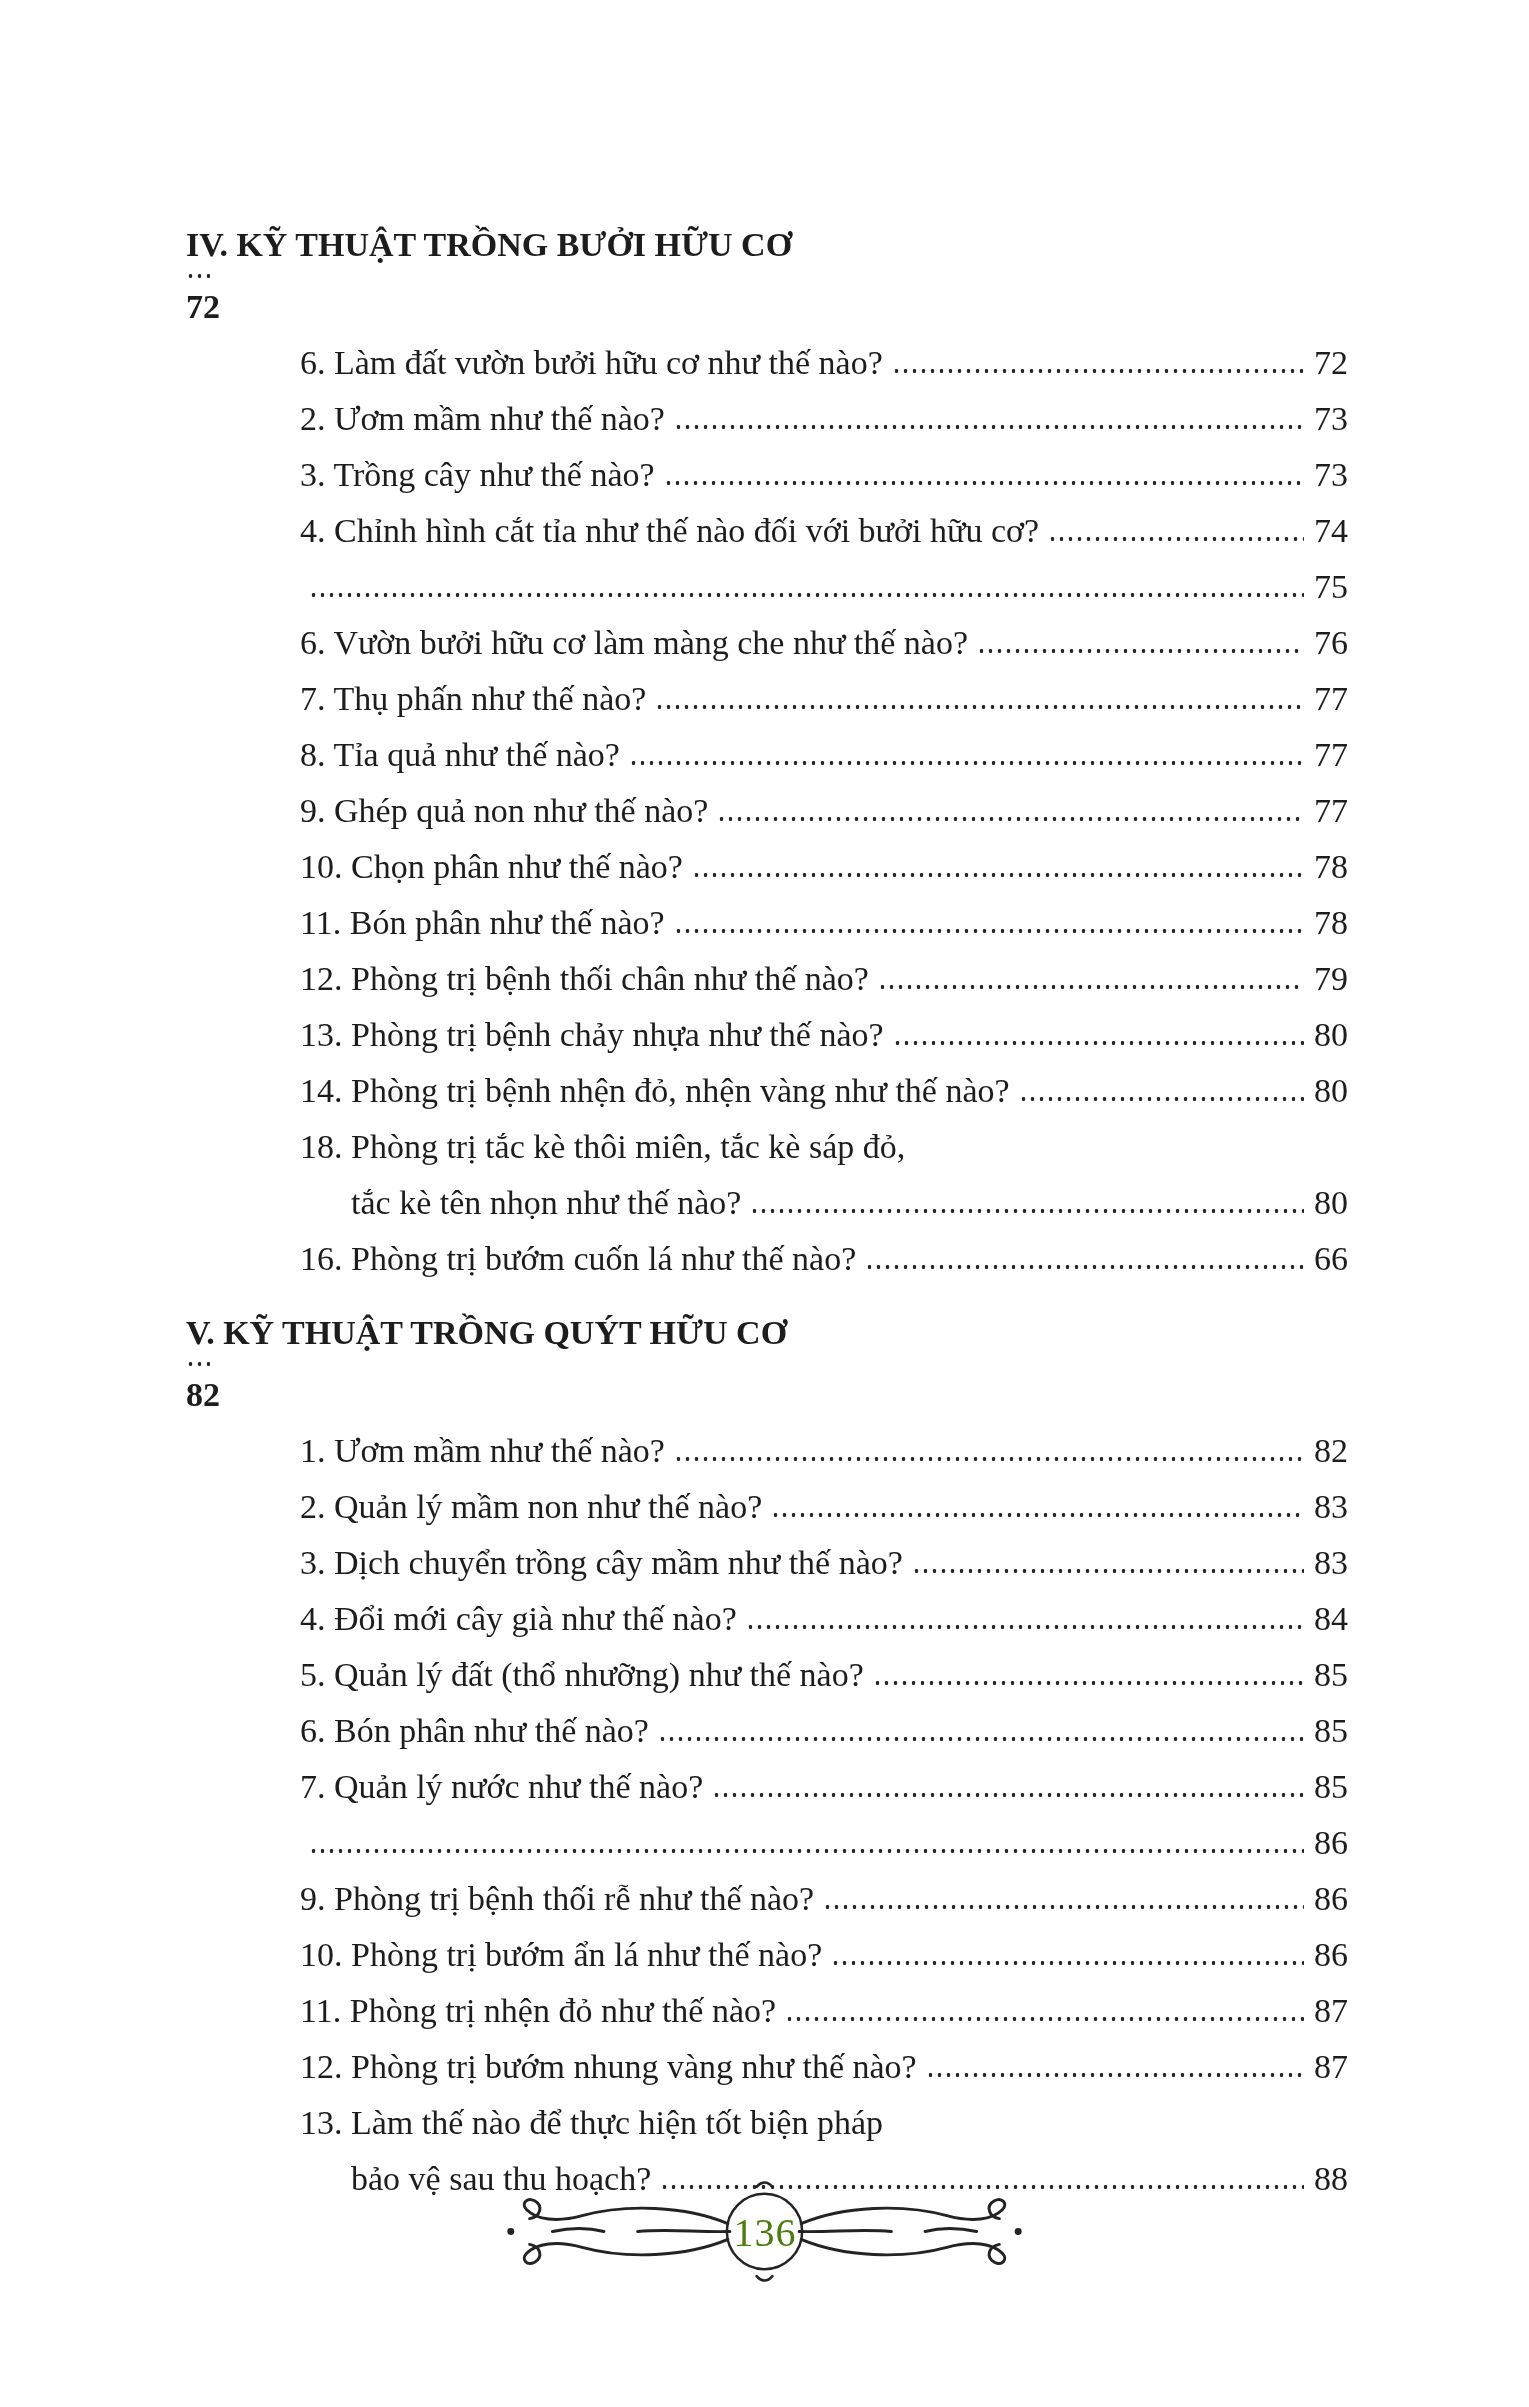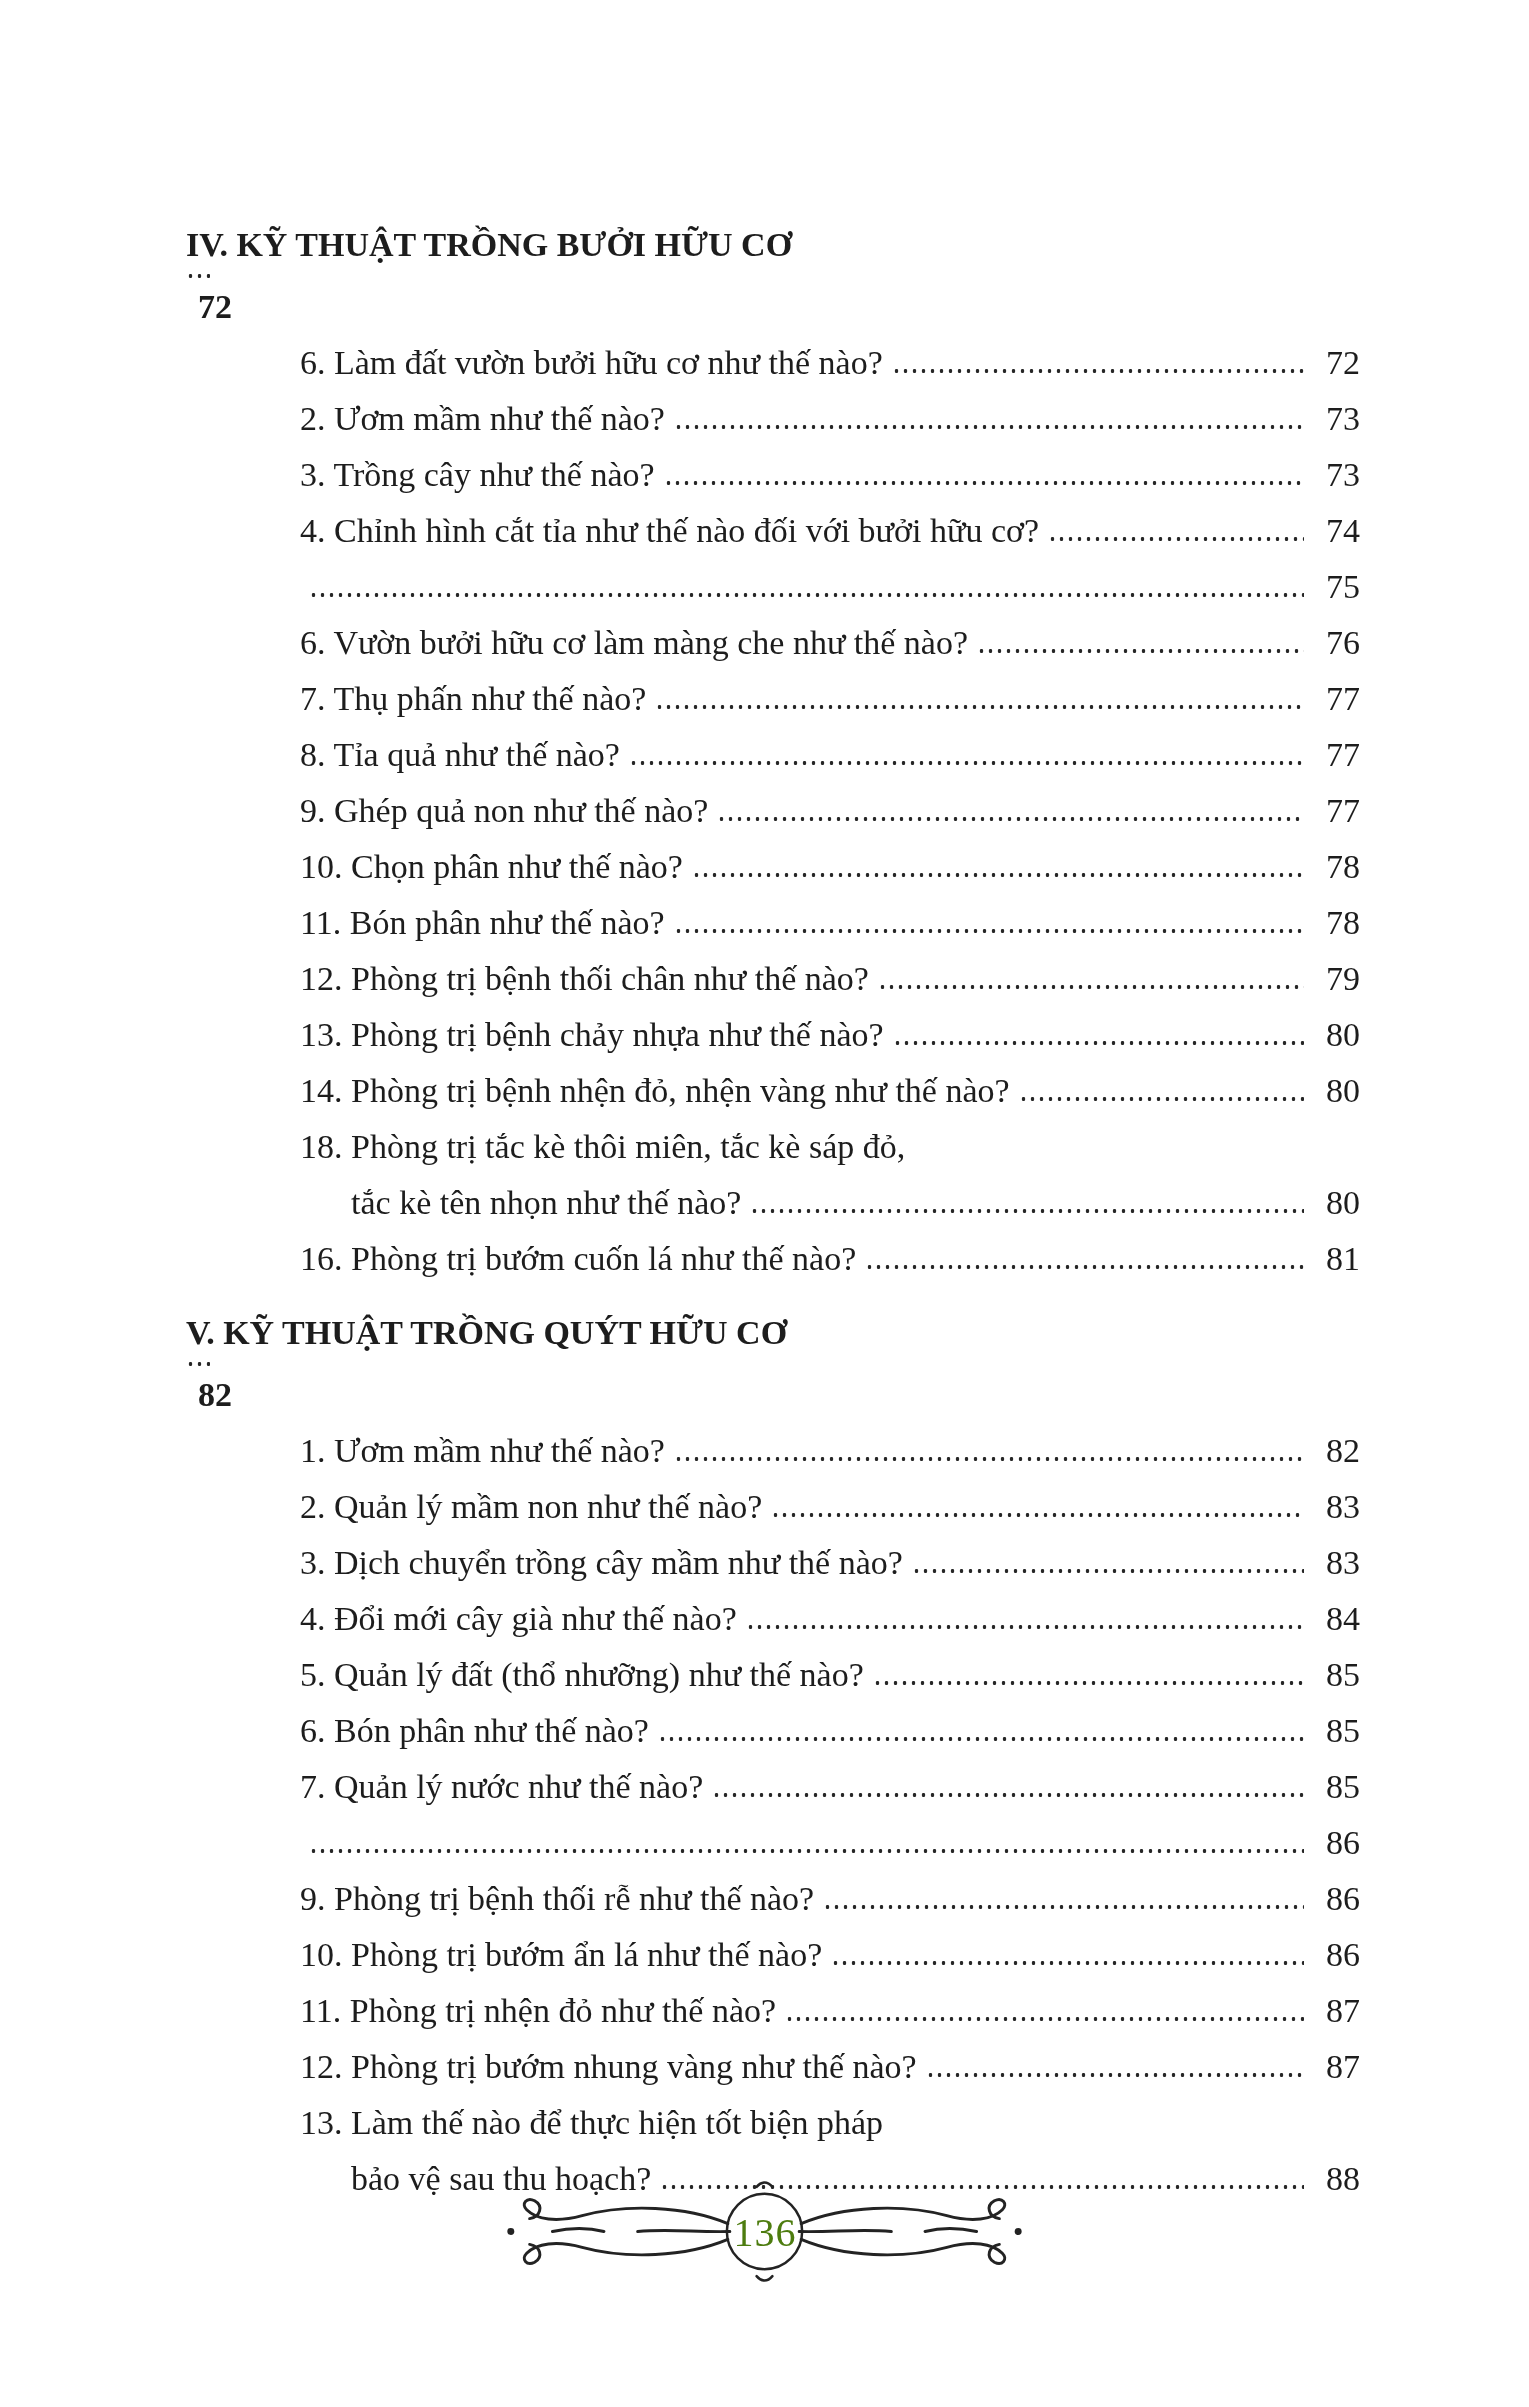--- a/index.html
+++ b/index.html
@@ -36,21 +36,21 @@
     height: 6px;
     margin: 0 10px 0 9px;
     background-image: radial-gradient(circle, #262626 1.7px, transparent 2.1px);
     background-size: 9px 6px;
     background-repeat: repeat-x;
     background-position: left bottom;
   }
   .pg {
     flex: 0 0 auto;
     min-width: 46px;
-    text-align: right;
+    text-align: left;
   }
   .page-footer {
     position: absolute;
     top: 2177px;
     left: 486px;
     width: 557px;
     height: 109px;
   }
   .page-footer svg { display: block; width: 557px; height: 109px; }
   .page-num {
@@ -147,21 +147,21 @@
           <span class="label">18. Phòng trị tắc kè thôi miên, tắc kè sáp đỏ,</span>
         </div>
         <div class="toc-row entry cont">
           <span class="label">tắc kè tên nhọn như thế nào?</span>
           <span class="leader"></span>
           <span class="pg">80</span>
         </div>
         <div class="toc-row entry">
           <span class="label">16. Phòng trị bướm cuốn lá như thế nào?</span>
           <span class="leader"></span>
-          <span class="pg">81</span>
+          <span class="pg">66</span>
         </div>
       </section>
       <section class="toc-section">
         <div class="toc-row heading">
           <span class="label">V. KỸ THUẬT TRỒNG QUÝT HỮU CƠ</span>
           <span class="leader"></span>
           <span class="pg">82</span>
         </div>
         <div class="toc-row entry">
           <span class="label">1. Ươm mầm như thế nào?</span>

